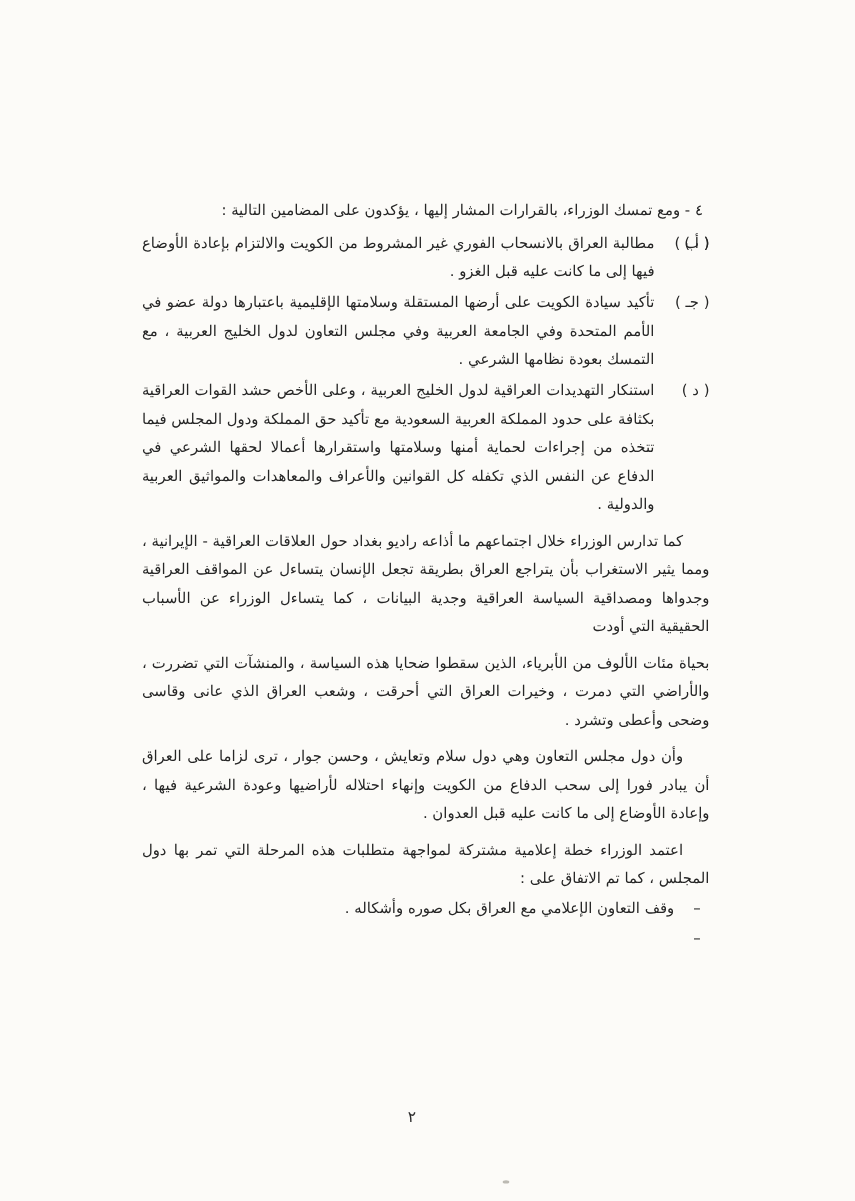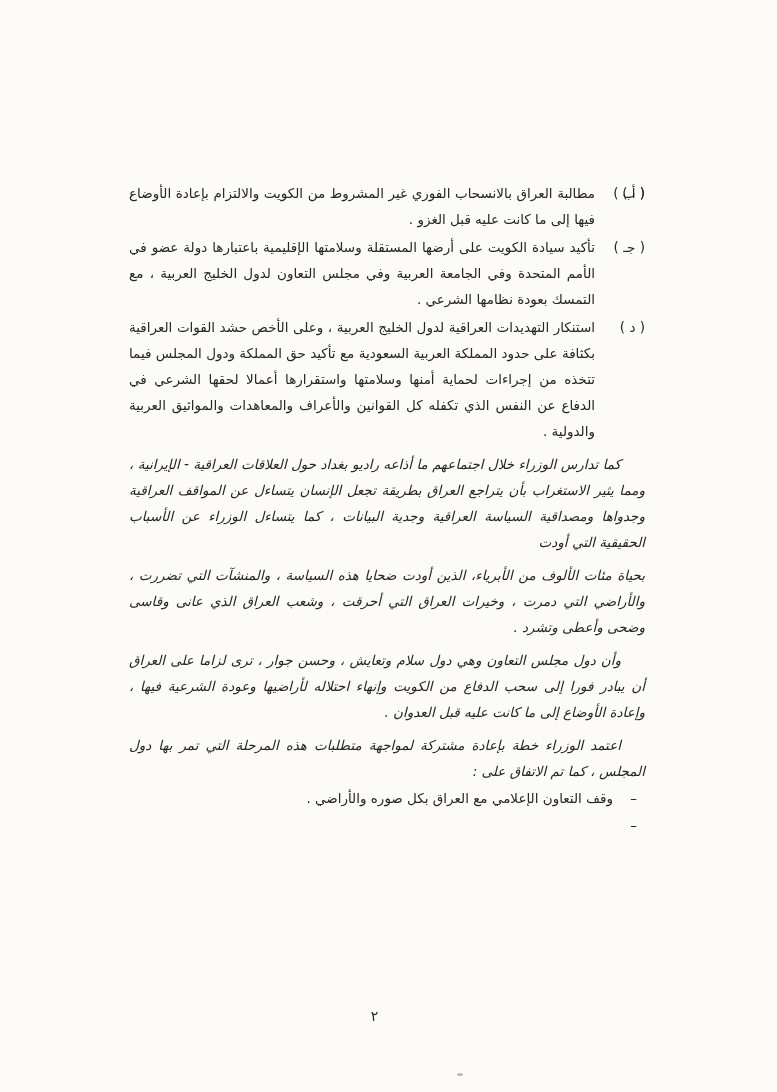--- a/index.html
+++ b/index.html
@@ -41,21 +41,20 @@
     margin: 2px 0;
   }
   .clause-label {
     position: absolute;
     right: 0;
     top: 0;
     white-space: nowrap;
   }
   .para {
     margin: 7px 0 0 0;
-    font-style: italic;
   }
   .para.indent {
     text-indent: 24px;
   }
   .bullet {
     position: relative;
     padding-right: 32px;
     margin: 1px 0;
   }
   .bullet-dash {
@@ -84,20 +83,21 @@
     border-radius: 50%;
     opacity: 0.65;
   }
 </style>
 </head>
 <body>
 
 <div class="page">
   <div class="content" dir="rtl">
 
+    <p class="intro">٤ - ومع تمسك الوزراء، بالقرارات المشار إليها ، يؤكدون على المضامين التالية :</p>
 
     <div class="clause">
       <span class="clause-label">( أ )</span>
     </div>
 
     <div class="clause">
       <span class="clause-label">( ب )</span>
       <span class="clause-text">مطالبة العراق بالانسحاب الفوري غير المشروط من الكويت والالتزام بإعادة الأوضاع فيها إلى ما كانت عليه قبل الغزو .</span>
     </div>
 
@@ -106,29 +106,29 @@
       <span class="clause-text">تأكيد سيادة الكويت على أرضها المستقلة وسلامتها الإقليمية باعتبارها دولة عضو في الأمم المتحدة وفي الجامعة العربية وفي مجلس التعاون لدول الخليج العربية ، مع التمسك بعودة نظامها الشرعي .</span>
     </div>
 
     <div class="clause">
       <span class="clause-label">( د )</span>
       <span class="clause-text">استنكار التهديدات العراقية لدول الخليج العربية ، وعلى الأخص حشد القوات العراقية بكثافة على حدود المملكة العربية السعودية مع تأكيد حق المملكة ودول المجلس فيما تتخذه من إجراءات لحماية أمنها وسلامتها واستقرارها أعمالا لحقها الشرعي في الدفاع عن النفس الذي تكفله كل القوانين والأعراف والمعاهدات والمواثيق العربية والدولية .</span>
     </div>
 
     <p class="para indent">كما تدارس الوزراء خلال اجتماعهم ما أذاعه راديو بغداد حول العلاقات العراقية - الإيرانية ، ومما يثير الاستغراب بأن يتراجع العراق بطريقة تجعل الإنسان يتساءل عن المواقف العراقية وجدواها ومصداقية السياسة العراقية وجدية البيانات ، كما يتساءل الوزراء عن الأسباب الحقيقية التي أودت</p>
 
-    <p class="para">بحياة مئات الألوف من الأبرياء، الذين أودت ضحايا هذه السياسة ، والمنشآت التي تضررت ، والأراضي التي دمرت ، وخيرات العراق التي أحرقت ، وشعب العراق الذي عانى وقاسى وضحى وأعطى وتشرد .</p>
+    <p class="para">بحياة مئات الألوف من الأبرياء، الذين سقطوا ضحايا هذه السياسة ، والمنشآت التي تضررت ، والأراضي التي دمرت ، وخيرات العراق التي أحرقت ، وشعب العراق الذي عانى وقاسى وضحى وأعطى وتشرد .</p>
 
     <p class="para indent">وأن دول مجلس التعاون وهي دول سلام وتعايش ، وحسن جوار ، ترى لزاما على العراق أن يبادر فورا إلى سحب الدفاع من الكويت وإنهاء احتلاله لأراضيها وعودة الشرعية فيها ، وإعادة الأوضاع إلى ما كانت عليه قبل العدوان .</p>
 
-    <p class="para indent">اعتمد الوزراء خطة بإعادة مشتركة لمواجهة متطلبات هذه المرحلة التي تمر بها دول المجلس ، كما تم الاتفاق على :</p>
+    <p class="para indent">اعتمد الوزراء خطة إعلامية مشتركة لمواجهة متطلبات هذه المرحلة التي تمر بها دول المجلس ، كما تم الاتفاق على :</p>
 
     <div class="bullet">
       <span class="bullet-dash">–</span>
-      <span class="bullet-text">وقف التعاون الإعلامي مع العراق بكل صوره والأراضي .</span>
+      <span class="bullet-text">وقف التعاون الإعلامي مع العراق بكل صوره وأشكاله .</span>
     </div>
 
     <div class="bullet">
       <span class="bullet-dash">–</span>
     </div>
 
   </div>
 
   <div class="page-number">٢</div>
   <div class="artifact"></div>

